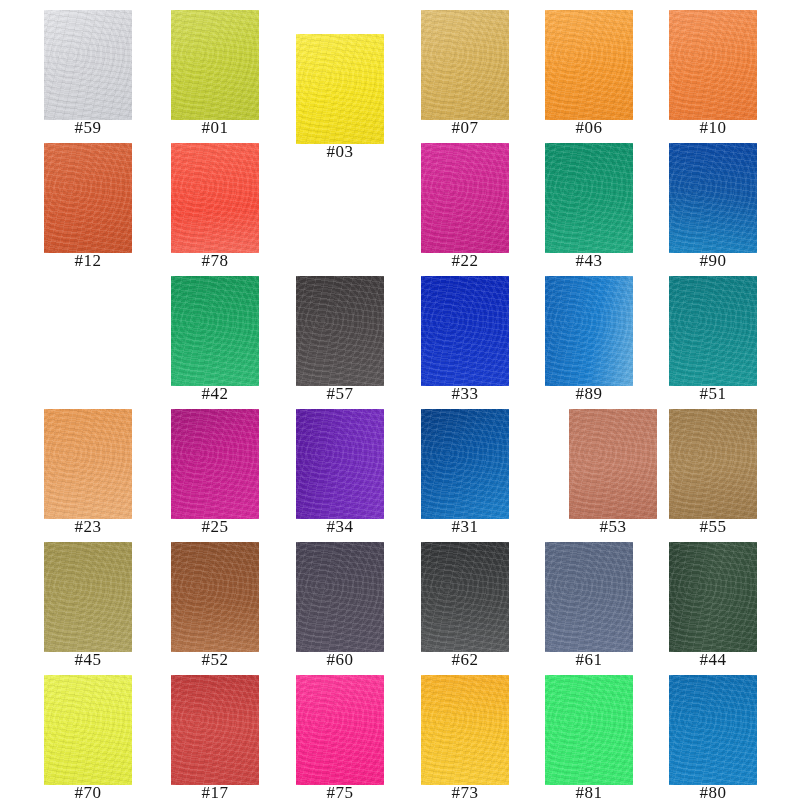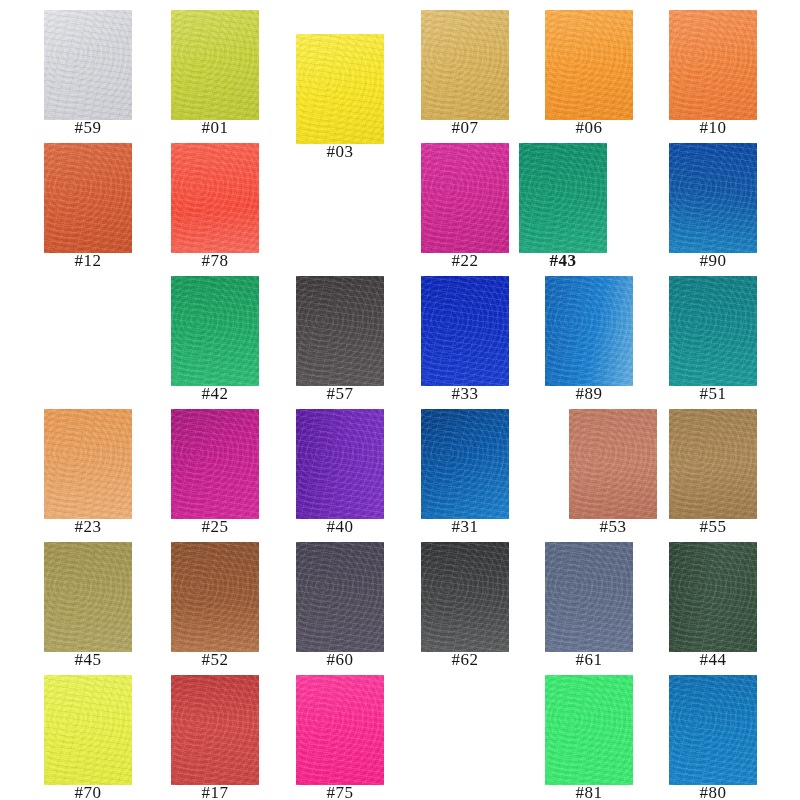--- a/index.html
+++ b/index.html
@@ -118,21 +118,21 @@
       <div class="swatch-label">#12</div>
     </div>
     <div class="swatch-cell" style="left: 167px; top: 133px;">
       <div class="swatch-patch" style="background-color: rgb(250, 84, 67); background-image: linear-gradient(175deg, rgb(251, 99, 80) 0%, rgb(249, 76, 60) 60%, rgb(248, 106, 91) 100%);"></div>
       <div class="swatch-label">#78</div>
     </div>
     <div class="swatch-cell" style="left: 417px; top: 133px;">
       <div class="swatch-patch" style="background-color: rgb(212, 44, 151); background-image: linear-gradient(165deg, rgb(217, 49, 158) 0%, rgb(208, 40, 146) 55%, rgb(198, 35, 137) 100%);"></div>
       <div class="swatch-label">#22</div>
     </div>
-    <div class="swatch-cell" style="left: 515px; top: 133px; font-weight: bold;">
+    <div class="swatch-cell" style="left: 541px; top: 133px;">
       <div class="swatch-patch" style="background-color: rgb(21, 155, 114); background-image: linear-gradient(170deg, rgb(15, 143, 106) 0%, rgb(22, 156, 115) 55%, rgb(34, 173, 129) 100%);"></div>
       <div class="swatch-label">#43</div>
     </div>
     <div class="swatch-cell" style="left: 665px; top: 133px;">
       <div class="swatch-patch" style="background-color: rgb(14, 80, 160); background-image: linear-gradient(185deg, rgb(12, 73, 165) 0%, rgb(17, 89, 168) 45%, rgb(27, 134, 196) 100%);"></div>
       <div class="swatch-label">#90</div>
     </div>
     <div class="swatch-cell" style="left: 167px; top: 266px;">
       <div class="swatch-patch" style="background-color: rgb(29, 167, 99); background-image: linear-gradient(175deg, rgb(23, 153, 90) 0%, rgb(31, 171, 102) 50%, rgb(47, 189, 118) 100%);"></div>
       <div class="swatch-label">#42</div>
@@ -156,21 +156,21 @@
     <div class="swatch-cell" style="left: 40px; top: 399px;">
       <div class="swatch-patch" style="background-color: rgb(232, 159, 94); background-image: linear-gradient(175deg, rgb(233, 154, 84) 0%, rgb(234, 162, 99) 50%, rgb(238, 176, 119) 100%);"></div>
       <div class="swatch-label">#23</div>
     </div>
     <div class="swatch-cell" style="left: 167px; top: 399px;">
       <div class="swatch-patch" style="background-color: rgb(194, 30, 140); background-image: linear-gradient(150deg, rgb(168, 26, 126) 0%, rgb(198, 31, 143) 45%, rgb(214, 42, 156) 100%);"></div>
       <div class="swatch-label">#25</div>
     </div>
     <div class="swatch-cell" style="left: 292px; top: 399px;">
       <div class="swatch-patch" style="background-color: rgb(109, 38, 181); background-image: linear-gradient(100deg, rgb(92, 27, 162) 0%, rgb(112, 41, 187) 50%, rgb(125, 51, 198) 100%);"></div>
-      <div class="swatch-label">#40</div>
+      <div class="swatch-label">#34</div>
     </div>
     <div class="swatch-cell" style="left: 417px; top: 399px;">
       <div class="swatch-patch" style="background-color: rgb(10, 95, 181); background-image: linear-gradient(150deg, rgb(8, 63, 134) 0%, rgb(11, 90, 169) 45%, rgb(28, 130, 205) 100%);"></div>
       <div class="swatch-label">#31</div>
     </div>
     <div class="swatch-cell" style="left: 565px; top: 399px;">
       <div class="swatch-patch" style="background-color: rgb(195, 122, 98); background-image: linear-gradient(175deg, rgb(192, 122, 99) 0%, rgb(198, 128, 105) 50%, rgb(185, 112, 90) 100%);"></div>
       <div class="swatch-label">#53</div>
     </div>
     <div class="swatch-cell" style="left: 665px; top: 399px;">
@@ -206,20 +206,24 @@
       <div class="swatch-label">#70</div>
     </div>
     <div class="swatch-cell" style="left: 167px; top: 665px; text-decoration: underline;">
       <div class="swatch-patch" style="background-color: rgb(207, 69, 67); background-image: linear-gradient(rgb(192, 60, 60) 0%, rgb(210, 74, 71) 45%, rgb(203, 68, 66) 100%);"></div>
       <div class="swatch-label">#17</div>
     </div>
     <div class="swatch-cell" style="left: 292px; top: 665px;">
       <div class="swatch-patch" style="background-color: rgb(252, 47, 149); background-image: linear-gradient(175deg, rgb(253, 60, 156) 0%, rgb(251, 43, 146) 50%, rgb(247, 34, 137) 100%);"></div>
       <div class="swatch-label">#75</div>
     </div>
+    <div class="swatch-cell" style="left: 417px; top: 665px;">
+      <div class="swatch-patch" style="background-color: rgb(249, 194, 43); background-image: linear-gradient(185deg, rgb(248, 176, 40) 0%, rgb(250, 195, 45) 50%, rgb(251, 207, 56) 100%);"></div>
+      <div class="swatch-label">#73</div>
+    </div>
     <div class="swatch-cell" style="left: 541px; top: 665px;">
       <div class="swatch-patch" style="background-color: rgb(59, 234, 112);"></div>
       <div class="swatch-label">#81</div>
     </div>
     <div class="swatch-cell" style="left: 665px; top: 665px; text-decoration: underline;">
       <div class="swatch-patch" style="background-color: rgb(18, 121, 189); background-image: linear-gradient(175deg, rgb(15, 111, 179) 0%, rgb(19, 125, 193) 50%, rgb(24, 133, 201) 100%);"></div>
       <div class="swatch-label">#80</div>
     </div>
   </div>
 

